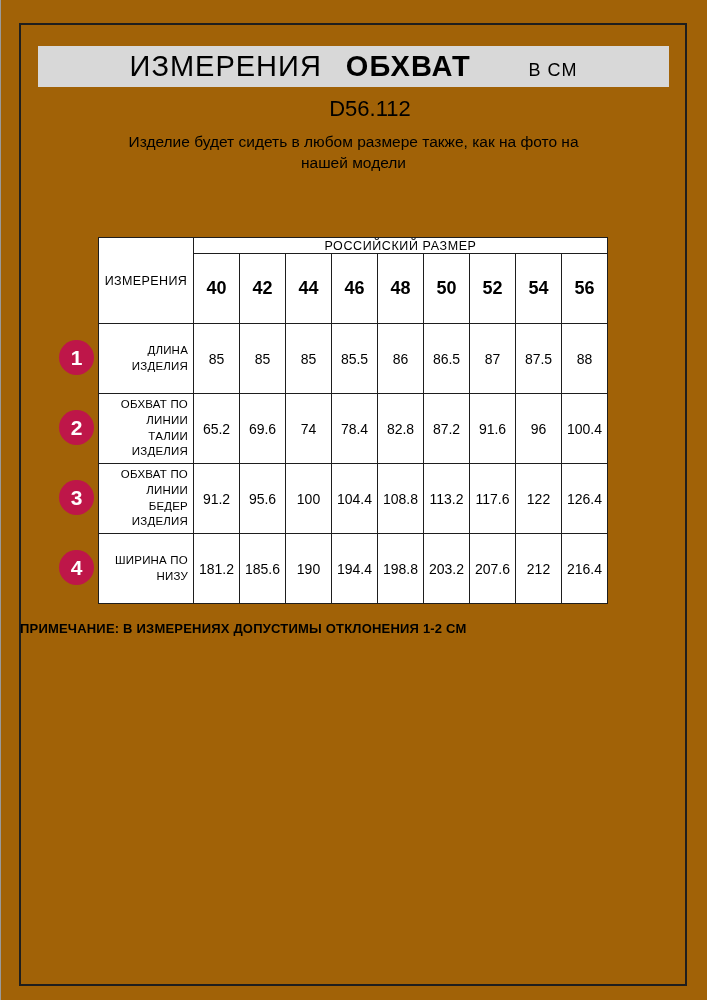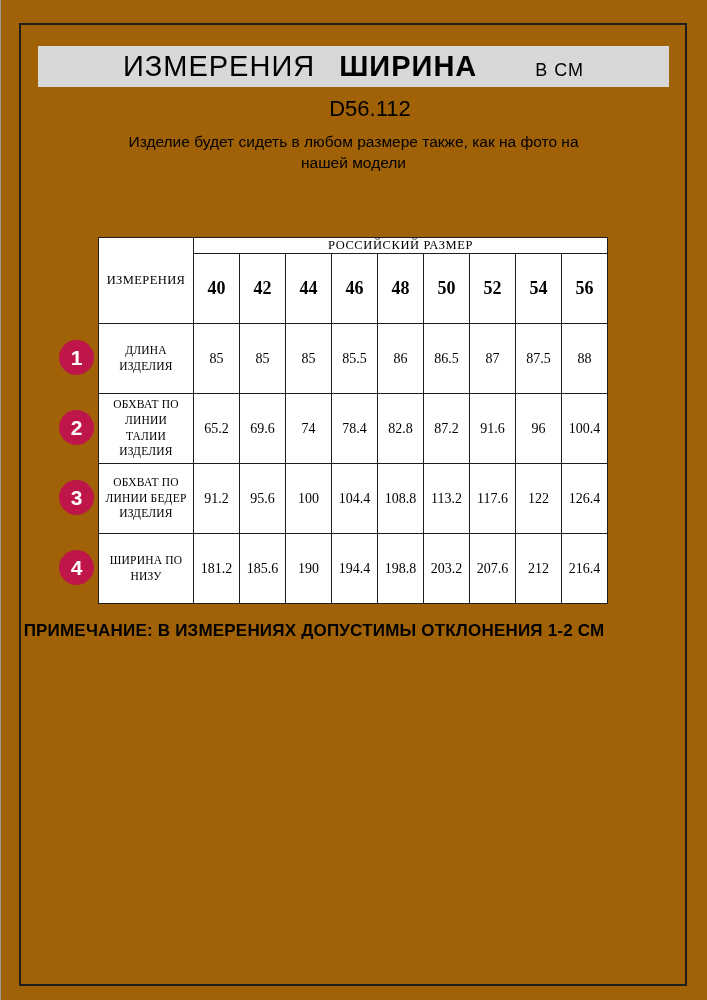--- a/index.html
+++ b/index.html
@@ -60,21 +60,20 @@
     left: 98px; top: 237px;
     border-collapse: collapse;
     table-layout: fixed;
   }
   .size-table td {
     border: 1.5px solid #1e1e1e;
     text-align: center;
     vertical-align: middle;
     padding: 0;
     background: #fff;
-    font-family: Liberation Serif, serif;
   }
   .col-label { width: 95px; }
   .col-size { width: 46px; }
   td.measure-head {
     font-size: 12.5px;
     letter-spacing: 0.4px;
   }
   td.group-head {
     height: 15px;
     font-size: 12.5px;
@@ -84,20 +83,21 @@
   td.size-cell {
     font-size: 18px;
     font-weight: 900;
   }
   tr.data-row { height: 70px; }
   td.row-label {
     font-size: 11.5px;
     line-height: 1.35;
     padding: 0 5px;
     letter-spacing: 0.2px;
+    text-align: right;
   }
   td.value-cell { font-size: 14px; }
   .num-badge {
     position: absolute;
     left: 59px;
     width: 35px; height: 35px;
     border-radius: 50%;
     background: #be1649;
     color: #ffffff;
     font-size: 21px;
@@ -107,36 +107,35 @@
     justify-content: center;
   }
   .badge-1 { top: 340px; }
   .badge-2 { top: 410px; }
   .badge-3 { top: 480px; }
   .badge-4 { top: 550px; }
   .note {
     position: absolute;
     left: 20px; top: 621px;
     width: 588px;
-    text-align: center;
-    font-size: 17px;
+    font-size: 13px;
     font-weight: bold;
     letter-spacing: 0.2px;
   }
 </style>
 </head>
 <body>
 
 <div class="page">
   <div class="scan-edge"></div>
   <div class="frame"></div>
 
   <div class="title-bar">
     <span class="title-main">ИЗМЕРЕНИЯ</span>
-    <span class="title-bold">ШИРИНА</span>
+    <span class="title-bold">ОБХВАТ</span>
     <span class="title-units">В СМ</span>
   </div>
 
   <div class="article">D56.112</div>
 
   <div class="subtitle">Изделие будет сидеть в любом размере также, как на фото на нашей модели</div>
 
   <table class="size-table">
     <colgroup>
       <col class="col-label">

